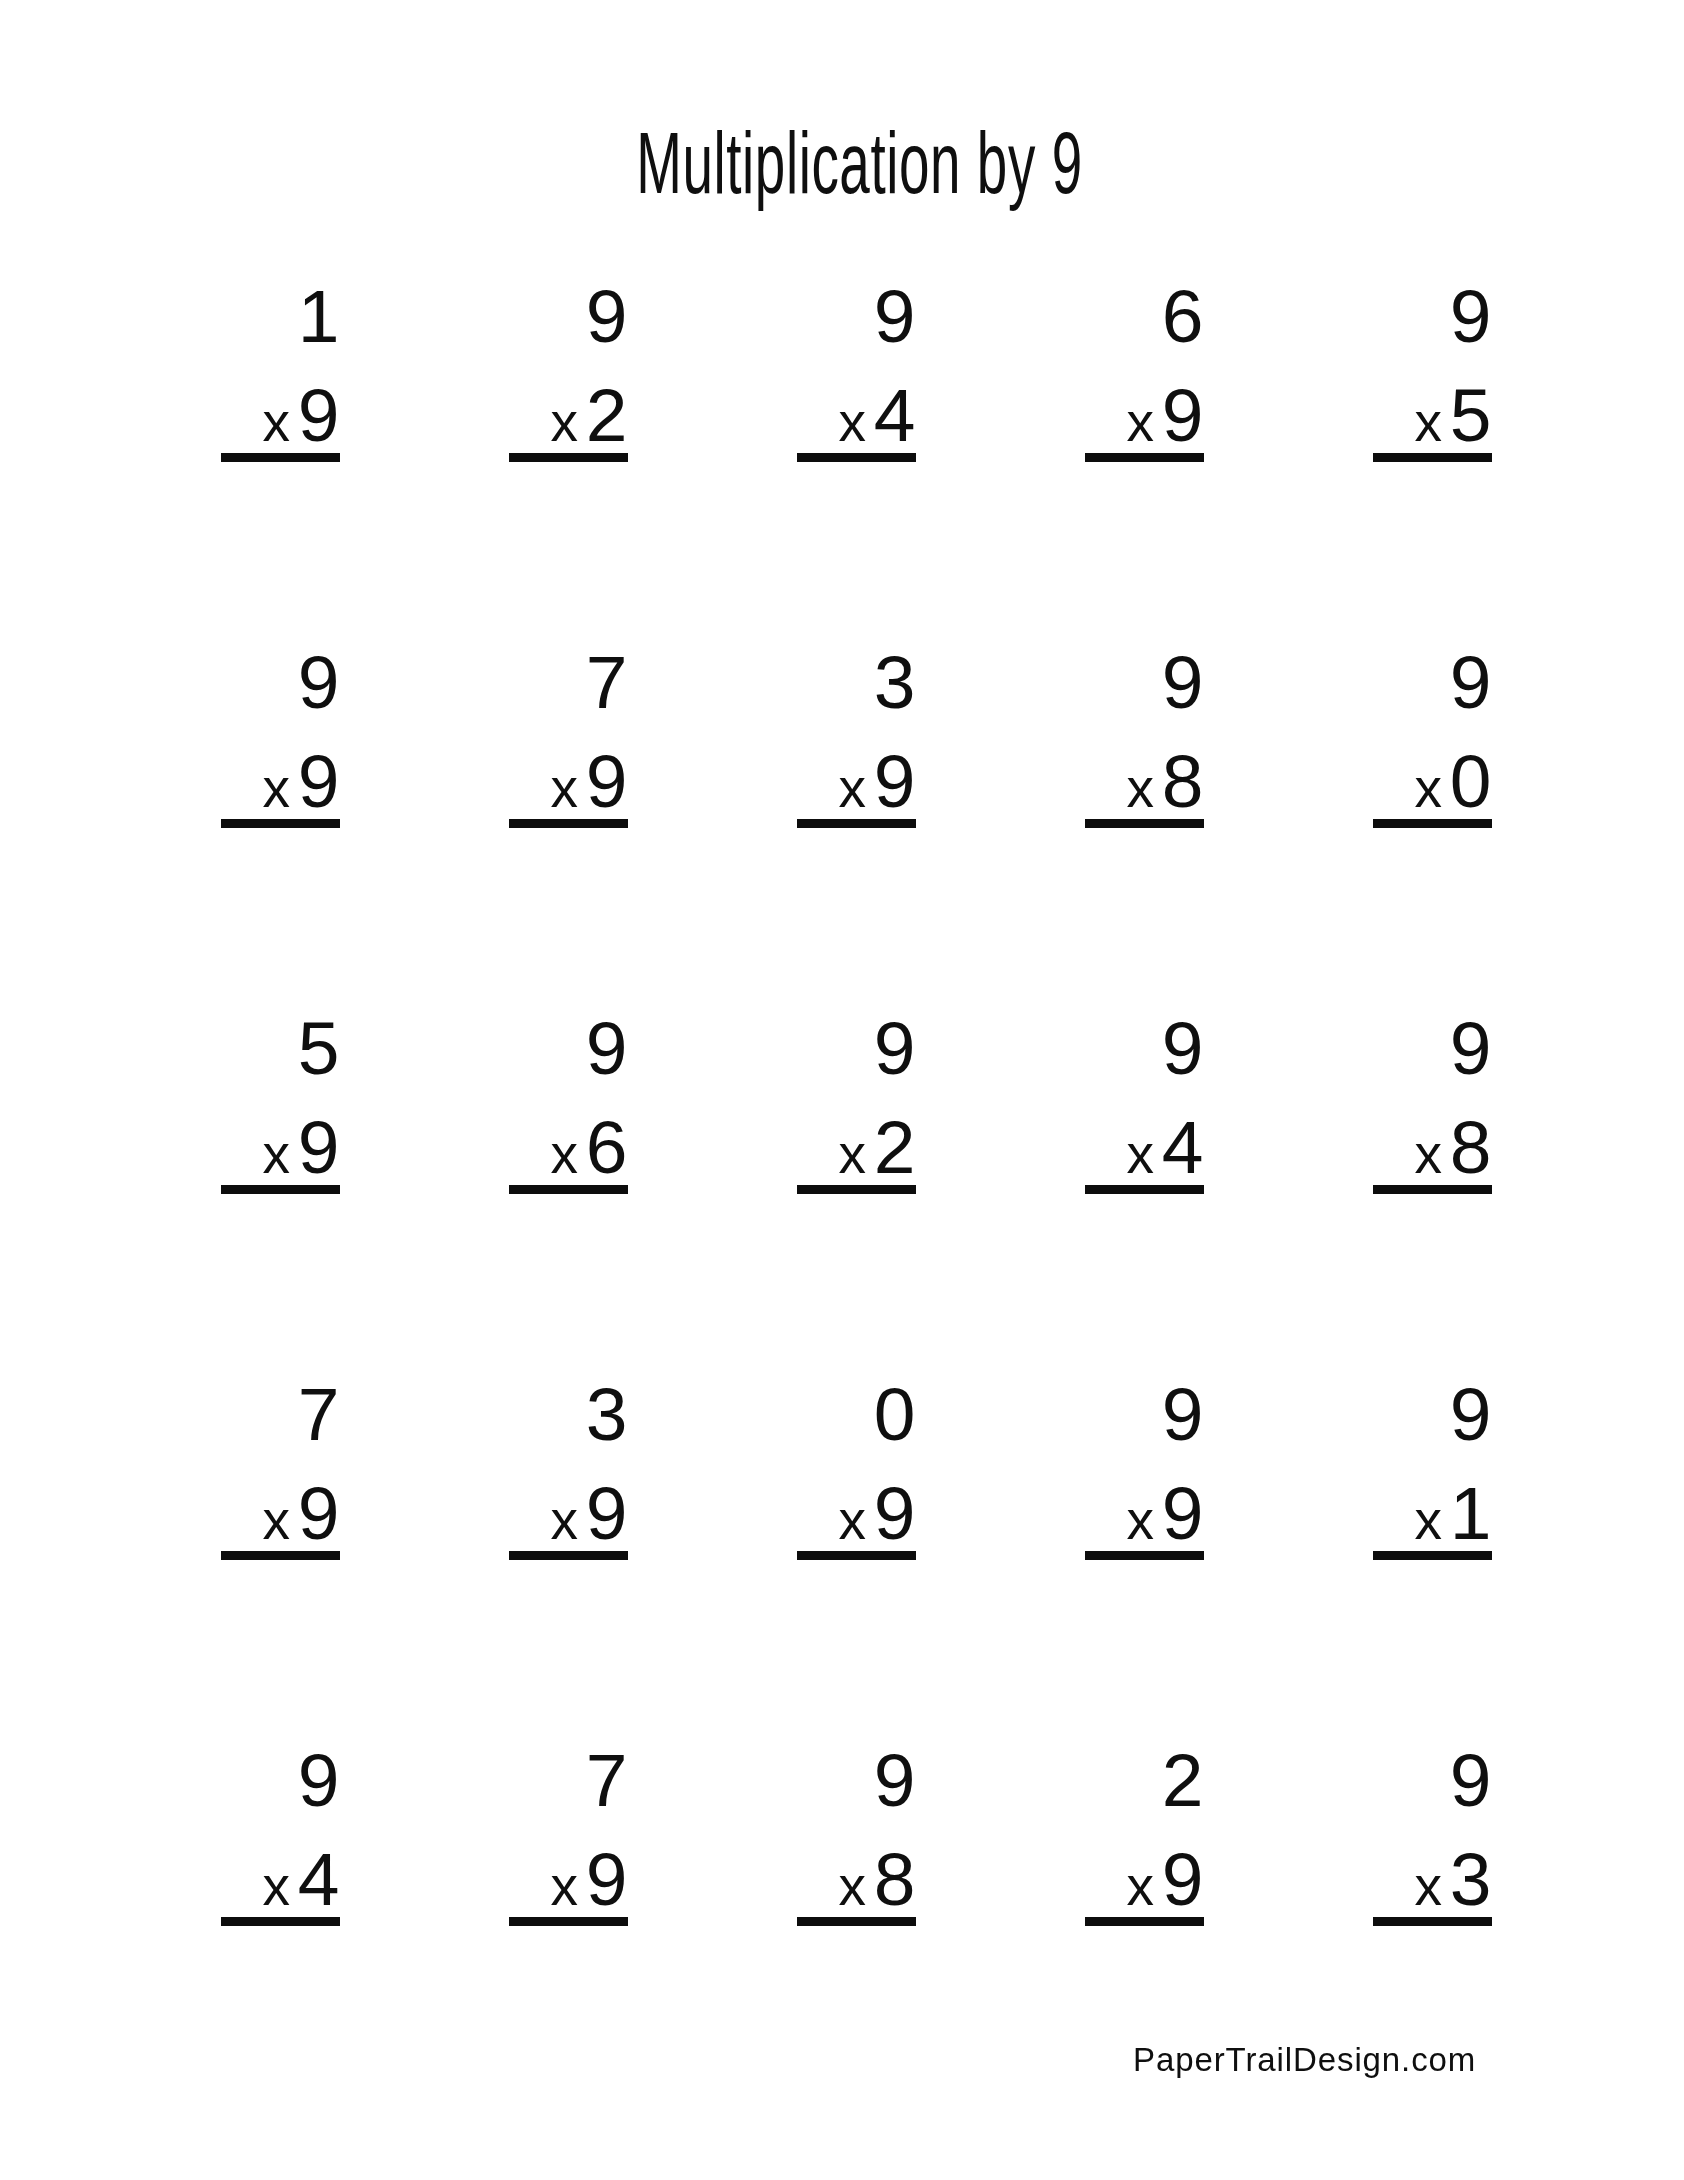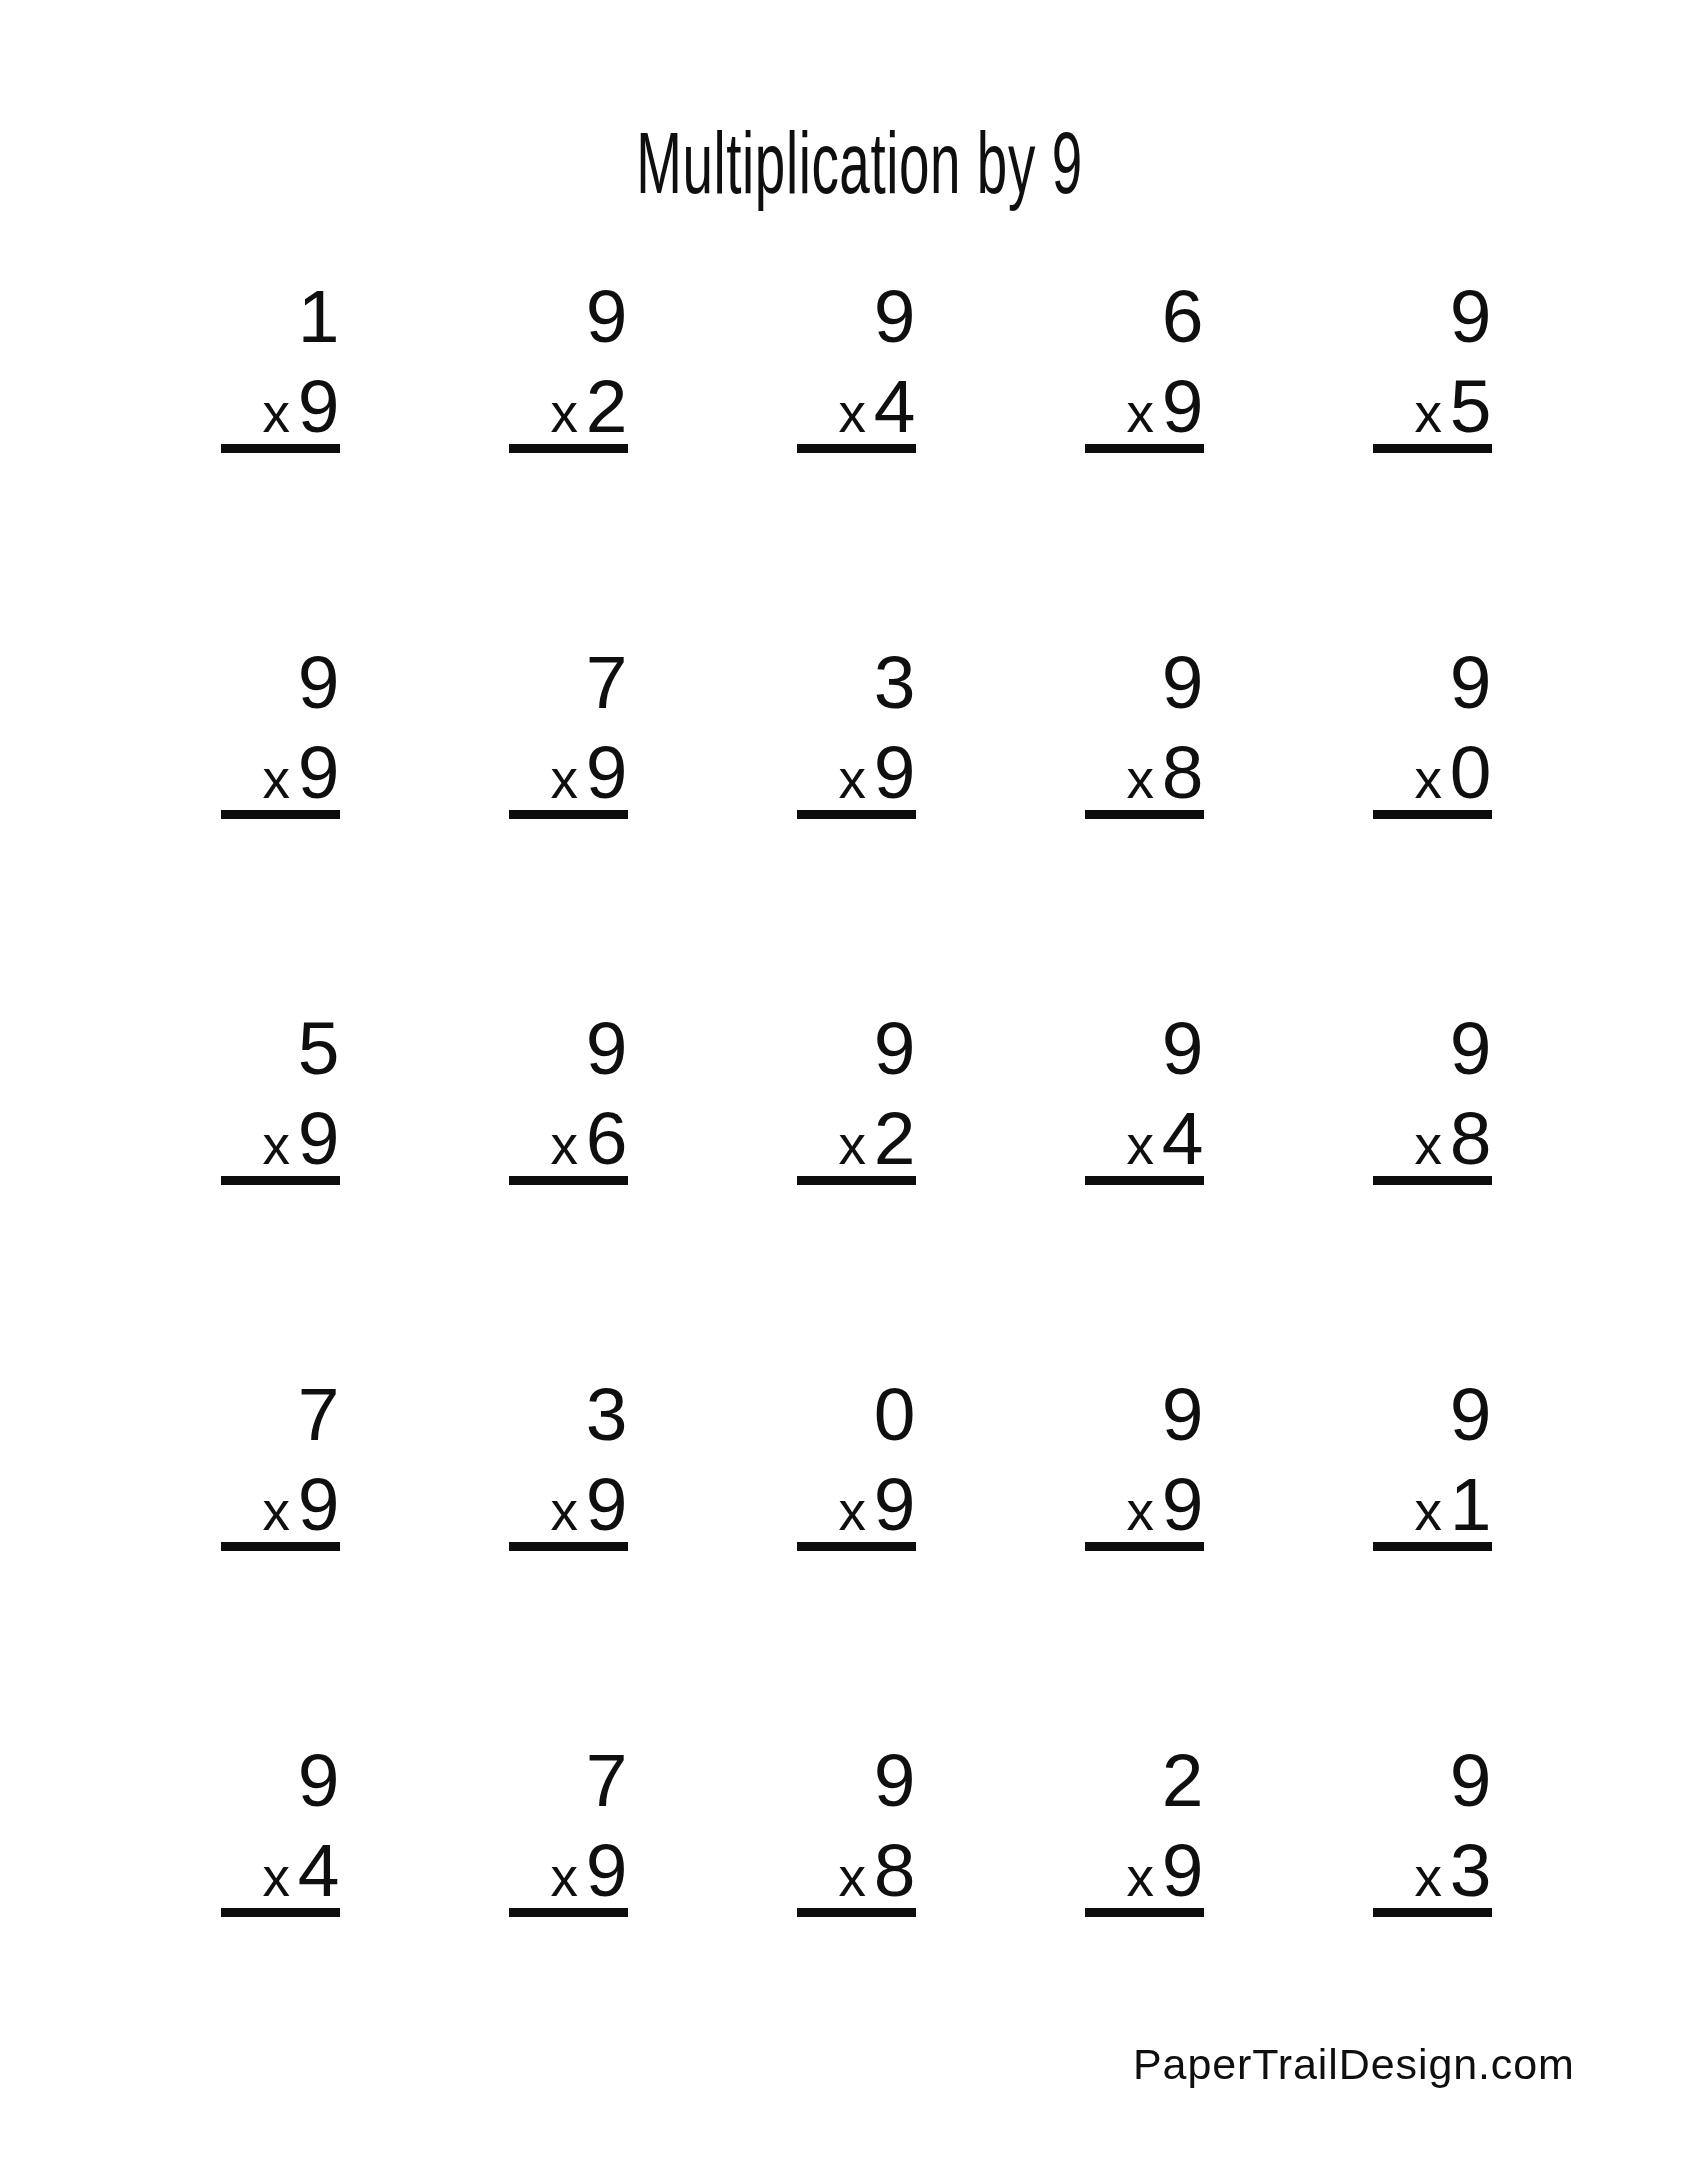--- a/index.html
+++ b/index.html
@@ -44,21 +44,21 @@
     display: flex;
     flex-direction: column;
     align-items: flex-end;
   }
   .top-number {
     font-size: 75px;
     line-height: 1;
     font-weight: 300;
   }
   .factor-row {
-    margin-top: 15px;
+    margin-top: 24px;
     font-size: 75px;
     line-height: 1;
     font-weight: 300;
     text-align: right;
     white-space: nowrap;
   }
   .mult-sign {
     font-size: 55px;
     margin-right: 7.7px;
     font-weight: 300;
@@ -66,21 +66,21 @@
   .answer-line {
     width: 119px;
     height: 8.5px;
     background: #0d0d0d;
     margin-top: 0;
   }
   .footer-credit {
     position: absolute;
     top: 2043px;
     left: 1133px;
-    font-size: 43px;
+    font-size: 33px;
     font-weight: 300;
     line-height: 1;
     white-space: nowrap;
     letter-spacing: 0.9px;
   }
 </style>
 </head>
 <body>
 
 <div class="page-title">Multiplication by 9</div>

